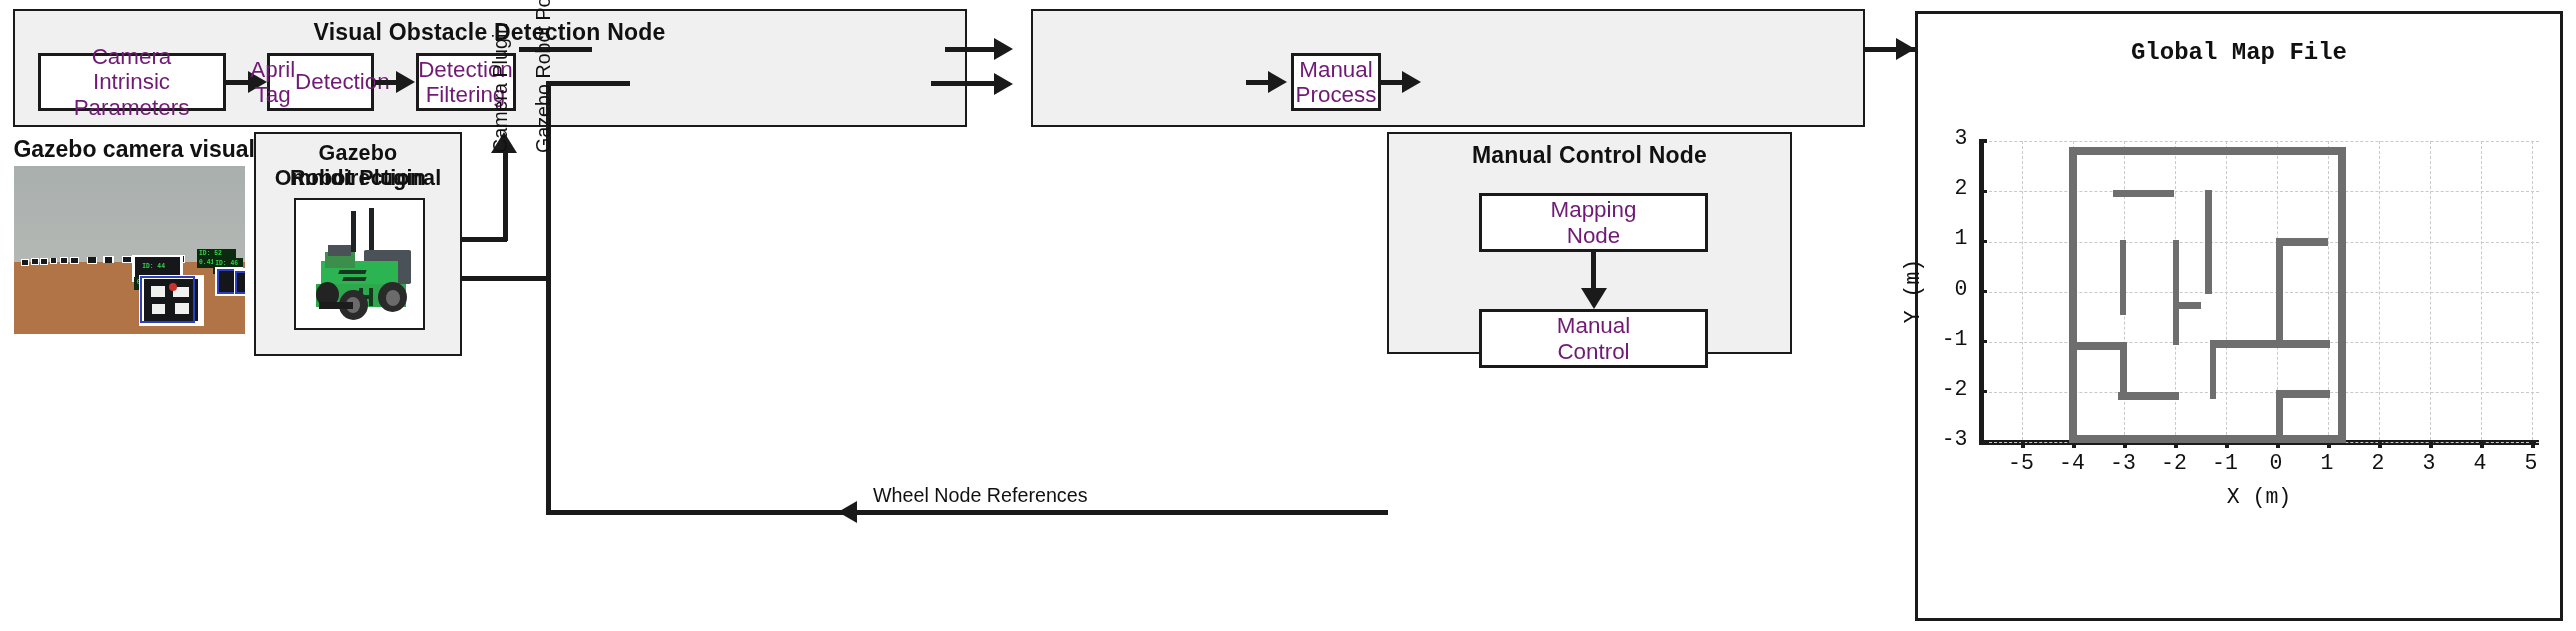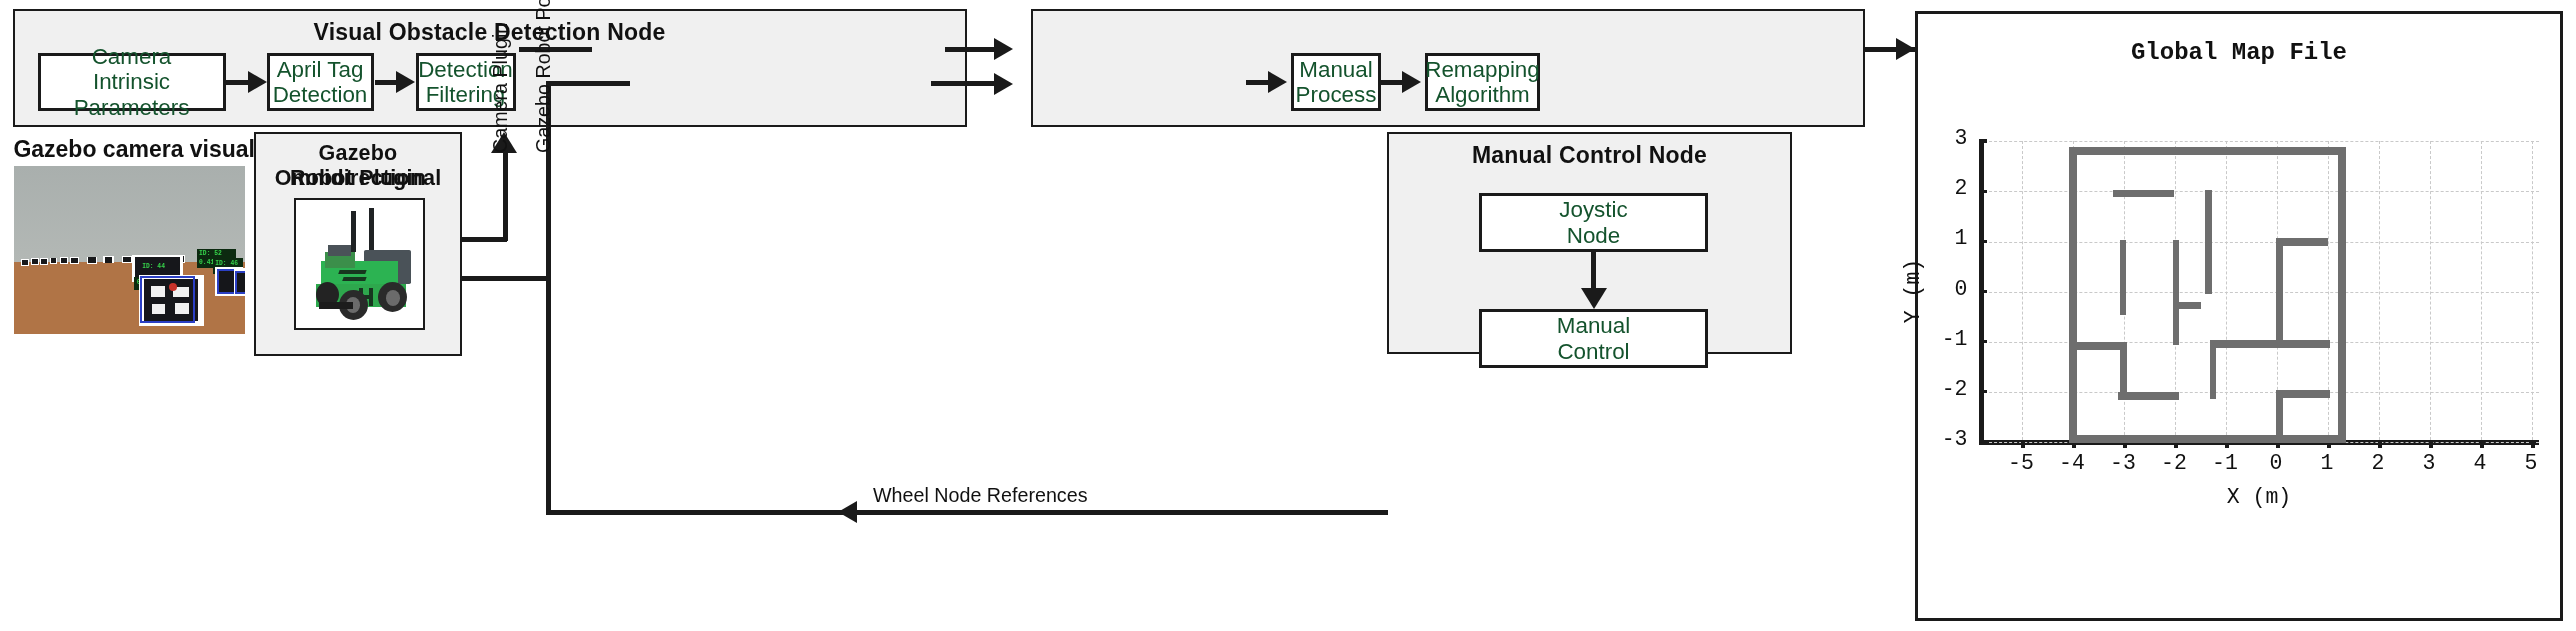--- a/index.html
+++ b/index.html
@@ -8,21 +8,21 @@
   .abs{position:absolute;box-sizing:border-box;}
 
   
   .node{background:#f0f0f0;border:2.7px solid #1a1a1a;}
   .node-title{position:absolute;left:0;right:0;text-align:center;
               font-weight:bold;font-size:23px;letter-spacing:0.2px;color:#111;}
 
   
   .pbox{background:#ffffff;border:3.6px solid #1a1a1a;display:flex;
         align-items:center;justify-content:center;text-align:center;
-        font-size:22.4px;line-height:1.12;color:#14532d;}
+        font-size:22.4px;line-height:1.12;color:#701a75;}
 
   
   .plainlabel{font-weight:bold;font-size:23px;color:#111;white-space:nowrap;}
 
   
   .hline{background:#1a1a1a;height:4.5px;}
   .vline{background:#1a1a1a;width:4.5px;}
   .arrow-r{width:0;height:0;border-top:11.6px solid transparent;
            border-bottom:11.6px solid transparent;border-left:19.7px solid #1a1a1a;}
   .arrow-l{width:0;height:0;border-top:11.6px solid transparent;
@@ -78,21 +78,21 @@
   <div class="node-title" style="top:8px;">Visual Obstacle Detection Node</div>
 
   <div class="abs pbox" style="left:23px;top:42px;width:188px;height:58px;flex-direction:column;">
     <span>Camera</span>
     <span>Intrinsic Parameters</span>
   </div>
 
   <div class="abs hline" style="left:211px;top:69px;width:25px;"></div>
   <div class="abs arrow-r" style="left:233px;top:60px;"></div>
 
-  <div class="abs pbox" style="left:252px;top:42px;width:107px;height:58px;flex-direction:column;">
+  <div class="abs pbox" style="left:252px;top:42px;width:107px;height:58px;flex-direction:row;">
     <span>April Tag</span>
     <span>Detection</span>
   </div>
 
   <div class="abs hline" style="left:360px;top:69px;width:25px;"></div>
   <div class="abs arrow-r" style="left:381px;top:60px;"></div>
 
   <div class="abs pbox" style="left:401px;top:42px;width:100px;height:58px;flex-direction:column;">
     <span>Detection</span>
     <span>Filtering</span>
@@ -110,24 +110,20 @@
   <div class="abs arrow-r" style="left:235px;top:60px;"></div>
 
   <div class="abs pbox" style="left:258px;top:42px;width:90px;height:58px;flex-direction:column;">
     <span>Manual</span>
     <span>Process</span>
   </div>
 
   <div class="abs hline" style="left:347px;top:69px;width:25px;"></div>
   <div class="abs arrow-r" style="left:369px;top:60px;"></div>
 
-  <div class="abs pbox" style="left:392px;top:42px;width:115px;height:58px;flex-direction:column;">
-    <span>Remapping</span>
-    <span>Algorithm</span>
-  </div>
 </div>
 
 <div class="abs hline" style="left:1865px;top:47px;width:61px;"></div>
 <div class="abs arrow-r" style="left:1896px;top:38px;"></div>
 
 <div class="abs plainlabel" style="left:13.4px;top:136px;">Gazebo camera visualization</div>
 
 <div class="abs cam" style="left:14.3px;top:166px;width:231px;height:168px;">
   <div class="sky"></div>
   <div class="ground"></div>
@@ -248,21 +244,21 @@
 <div class="abs vline" style="left:546px;top:81px;height:199px;"></div>
 <div class="abs hline" style="left:546px;top:81px;width:84px;"></div>
 <div class="abs arrow-r" style="left:994px;top:73px;"></div>
 <div class="abs hline" style="left:931px;top:81px;width:68px;"></div>
 <div class="abs vlabel" style="left:555px;top:130px;">Gazebo Robot Pose</div>
 
 <div class="abs node" style="left:1387px;top:132px;width:405px;height:222px;">
   <div class="node-title" style="top:8px;">Manual Control Node</div>
 
   <div class="abs pbox" style="left:90px;top:59px;width:229px;height:59px;flex-direction:column;">
-    <span>Joystic</span>
+    <span>Mapping</span>
     <span>Node</span>
   </div>
 
   <div class="abs vline" style="left:202px;top:118px;height:39px;"></div>
   <div class="abs arrow-d" style="left:192px;top:154px;"></div>
 
   <div class="abs pbox" style="left:90px;top:175px;width:229px;height:59px;flex-direction:column;">
     <span>Manual</span>
     <span>Control</span>
   </div>

